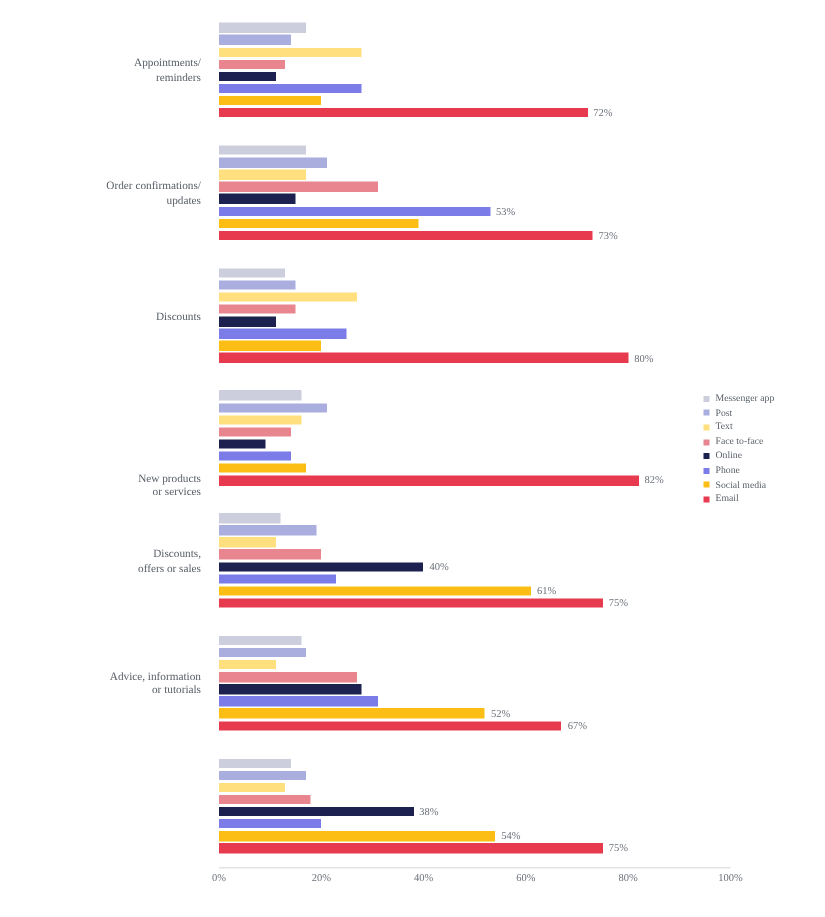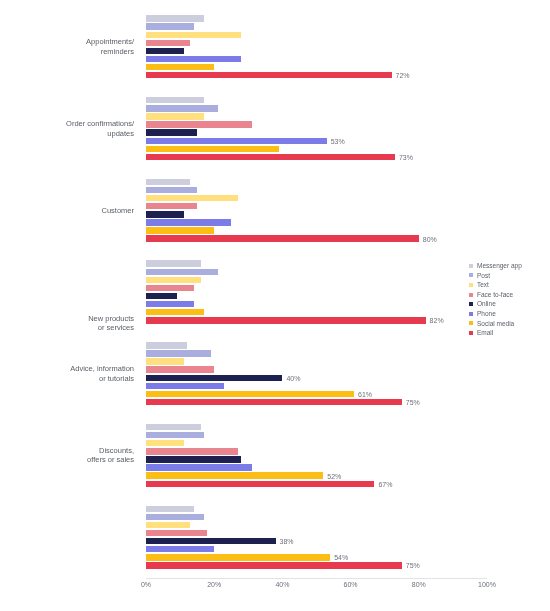--- a/index.html
+++ b/index.html
@@ -3,21 +3,21 @@
 <meta charset="utf-8">
 <style>
   html,body{margin:0;padding:0;}
   body{
     width:550px;height:611px;
     background:#ffffff;
     font-family:"Liberation Sans","DejaVu Sans",sans-serif;
     color:#555c66;
     overflow:hidden;
   }
-  #chart-root{position:relative;width:550px;height:611px;}
+  #chart-root{position:relative;width:550px;height:611px;font-family:Liberation Serif, serif;}
 
   
   .plot-area{
     position:absolute;
     left:146px;top:6px;
     width:341px;height:572px;
   }
   .cat-labels{
     position:absolute;left:0;top:6px;width:140px;height:572px;
   }
@@ -100,33 +100,33 @@
   <div class="cat-labels">
       <div class="cat-group" style="height: 81.7143px;">
         <div class="cat-label">Appointments/
 reminders</div>
       </div>
       <div class="cat-group" style="height: 81.7143px;">
         <div class="cat-label">Order confirmations/
 updates</div>
       </div>
       <div class="cat-group" style="height: 81.7143px;">
-        <div class="cat-label">Customer</div>
+        <div class="cat-label">Discounts</div>
       </div>
       <div class="cat-group" style="height: 81.7143px; align-items: flex-end;">
         <div class="cat-label">New products
 or services</div>
       </div>
       <div class="cat-group" style="height: 81.7143px;">
+        <div class="cat-label">Discounts,
+offers or sales</div>
+      </div>
+      <div class="cat-group" style="height: 81.7143px;">
         <div class="cat-label">Advice, information
 or tutorials</div>
-      </div>
-      <div class="cat-group" style="height: 81.7143px;">
-        <div class="cat-label">Discounts,
-offers or sales</div>
       </div>
     </div>
 
   <div class="plot-area">
       <div class="group" style="height: 81.7143px;">
         <div class="bar-row" style="position: absolute; left: 0px; top: 9.30714px; height: 6.4px; width: 100%;">
           <div class="bar" style="width: 57.97px; background: rgb(204, 206, 221);"></div>
         </div>
         <div class="bar-row" style="position: absolute; left: 0px; top: 17.4071px; height: 6.4px; width: 100%;">
           <div class="bar" style="width: 47.74px; background: rgb(169, 174, 223);"></div>

